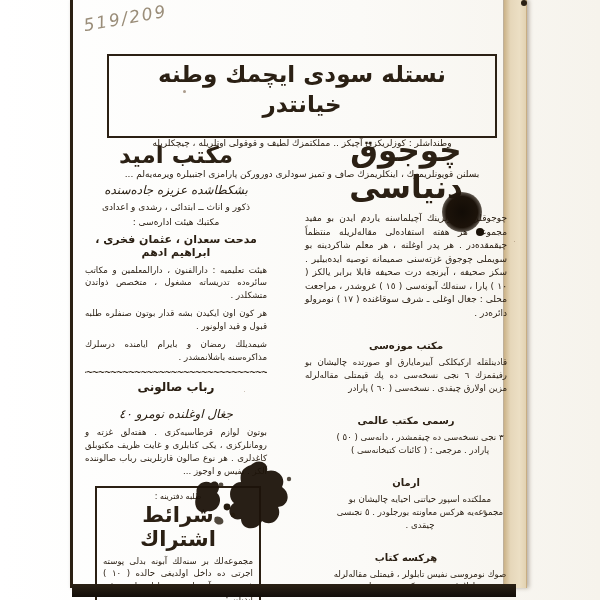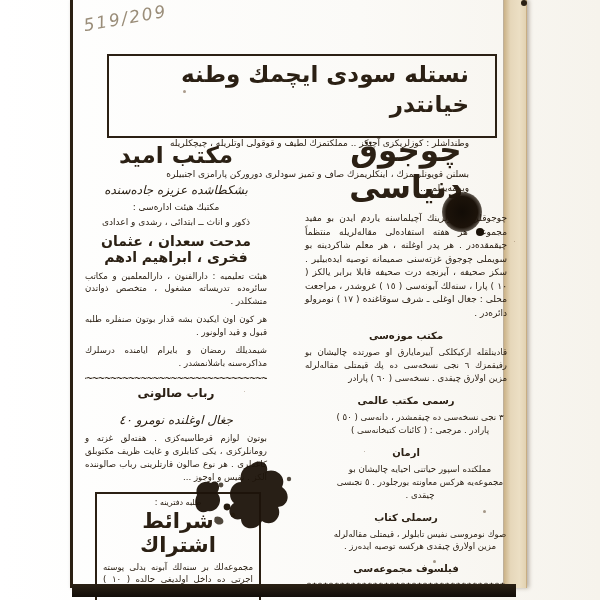--- a/index.html
+++ b/index.html
@@ -20,36 +20,36 @@
   .bottom-band{position:absolute;left:72px;top:584px;width:444px;height:13px;background:linear-gradient(180deg,#2b2115,#120d08);}
   .speckles{position:absolute;left:110px;top:90px;width:3px;height:3px;border-radius:50%;background:rgba(90,60,30,.5);
     box-shadow:300px 420px 0 rgba(80,55,30,.5),180px 360px 0 -1px rgba(80,55,30,.45),60px 300px 0 -1px rgba(90,60,30,.4),330px 150px 0 -1px rgba(90,60,30,.4),250px 470px 0 rgba(70,50,25,.5),30px 430px 0 -1px rgba(90,60,30,.4);}
 
   
   .handnote{position:absolute;left:10px;top:8px;transform:rotate(-10deg);color:#9a8d79;
     font-size:17px;font-style:italic;letter-spacing:2px;direction:ltr;}
 
   
   .header-box{position:absolute;left:34px;top:54px;width:390px;height:84px;border:2px solid #2b2014;
-    padding:4px 26px;box-sizing:border-box;color:#2b2014;}
+    padding:4px 8px;box-sizing:border-box;text-align:center;color:#2b2014;}
   .header-box .headline{font-size:23px;font-weight:bold;line-height:1.3;}
   .header-box .sub{font-size:9px;line-height:1.55;margin-top:17px;}
 
   
   .col{position:absolute;color:#2b2014;}
   .col-left{right:260px;left:20px;top:142px;width:182px;}
   .col-right{left:232px;right:20px;top:132px;width:auto;}
   .big-title{font-size:23px;font-weight:bold;text-align:center;line-height:1.2;}
   .big-title.right{font-size:31px;}
   .small-center{font-size:12px;text-align:center;margin-top:13px;font-style:italic;}
   .line-center{font-size:9px;text-align:center;margin-top:5px;}
-  .names{font-size:14px;font-weight:bold;text-align:center;margin-top:6px;}
+  .names{font-size:11px;font-weight:bold;text-align:center;margin-top:6px;}
   .para{font-size:8.6px;line-height:1.5;text-align:justify;margin-top:5px;}
   .para.center{text-align:center;margin-left:28px;}
-  .sec-head{font-size:10px;font-weight:bold;text-align:center;margin-top:10px;}
+  .sec-head{font-size:10px;font-weight:bold;text-align:center;margin-top:20px;}
   .wavy{font-size:9px;font-weight:bold;letter-spacing:-1.5px;text-align:center;margin-top:5px;line-height:.8;
     white-space:nowrap;overflow:hidden;}
   .diamond-row,.star-row{font-size:6px;letter-spacing:.5px;text-align:center;white-space:nowrap;overflow:hidden;margin-top:7px;}
   .shop-title{font-size:12px;font-weight:bold;text-align:center;margin-top:4px;}
 
   
   .sub-box{border:2px solid #2b2014;margin:8px 6px 0 10px;padding:4px 6px 20px;box-sizing:border-box;}
   .sub-box .tiny{font-size:8px;text-align:center;}
   .sub-box .title{font-size:21px;font-weight:bold;text-align:center;margin:2px 0 4px;}
   .sub-box .para{margin-top:2px;}
@@ -83,22 +83,22 @@
 
     <div class="header-box">
       <div class="headline">نستله سودى ايچمك وطنه خيانتدر</div>
       <div class="sub">وطنداشلر : كوزلريكزى آچيكز .. مملكتمزك لطيف و قوقولى اوتلريله ، چيچكلريله</div>
       <div class="sub">بسلنن قويونلريمزك ، اينكلريمزك صاف و تميز سودلرى دوروركن پارامزى اجنبيلره ويرمه‌يه‌لم ...</div>
     </div>
 
     <div class="col col-left">
       <div class="big-title">مكتب اميد</div>
       <div class="small-center">بشكطاشده عزيزه جاده‌سنده</div>
+      <div class="line-center">ذكور و اناث ــ ابتدائى ، رشدى و اعدادى</div>
       <div class="line-center">مكتبك هيئت اداره‌سى :</div>
-      <div class="line-center">ذكور و اناث ــ ابتدائى ، رشدى و اعدادى</div>
       <div class="names">مدحت سعدان ، عثمان فخرى ، ابراهيم ادهم</div>
       <div class="para">هيئت تعليميه : دارالفنون ، دارالمعلمين و مكاتب سائره‌ده تدريساته مشغول ، متخصص ذواتدن متشكلدر .</div>
       <div class="para">هر كون اون ايكيدن بشه قدار بوتون صنفلره طلبه قبول و قيد اولونور .</div>
       <div class="para">شيمديلك رمضان و بايرام ايامنده درسلرك مذاكره‌سنه باشلانمشدر .</div>
 
       <div class="wavy">~~~~~~~~~~~~~~~~~~~~~~~~~~~~~~~~~~~~~~~~</div>
 
       <div class="shop-title">رباب صالونى</div>
       <div class="small-center">جغال اوغلنده نومرو ٤٠</div>
       <div class="para">بوتون لوازم قرطاسيه‌كزى . هفته‌لق غزته و رومانلركزى ، يكى كتابلرى و غايت ظريف مكتوبلق كاغدلرى . هر نوع صالون قارتلرينى رباب صالوننده آلكز . نفيس و اوجوز ...</div>
@@ -120,21 +120,21 @@
 
       <div class="sec-head">مكتب موزه‌سى</div>
       <div class="para">قادينلقله اركيكلكى آييرمايارق او صورتده چاليشان بو رفيقمزك ٦ نجى نسخه‌سى ده پك قيمتلى مقاله‌لرله مزين اولارق چيقدى . نسخه‌سى ( ٦٠ ) پارادر</div>
 
       <div class="sec-head">رسمى مكتب عالمى</div>
       <div class="para center">٣ نجى نسخه‌سى ده چيقمشدر ، دانه‌سى ( ٥٠ ) پارادر . مرجعى : ( كائنات كتبخانه‌سى )</div>
 
       <div class="sec-head">ارمان</div>
       <div class="para center">مملكتده اسپور حياتنى احيايه چاليشان بو مجموعه‌يه هركس معاونته بورجلودر . ٥ نجىسى چيقدى .</div>
 
-      <div class="sec-head">رسملى كتاب</div>
+      <div class="sec-head">هركسه كتاب</div>
       <div class="para center">صوك نومروسى نفيس تابلولر ، قيمتلى مقاله‌لرله مزين اولارق چيقدى هركسه توصيه ايده‌رز .</div>
 
       <div class="sec-head">فيلسوف مجموعه‌سى</div>
 
       <div class="star-row">✱✱✱✱✱✱✱✱✱✱✱✱✱✱✱✱✱✱✱✱✱✱✱✱✱✱✱✱✱✱✱✱✱✱✱✱</div>
 
       <div class="footer-row">
         <span class="txt">مسائد قريوكى</span>
         <span class="num">٧</span>
         <span class="txt">طلبه دفترى</span>

